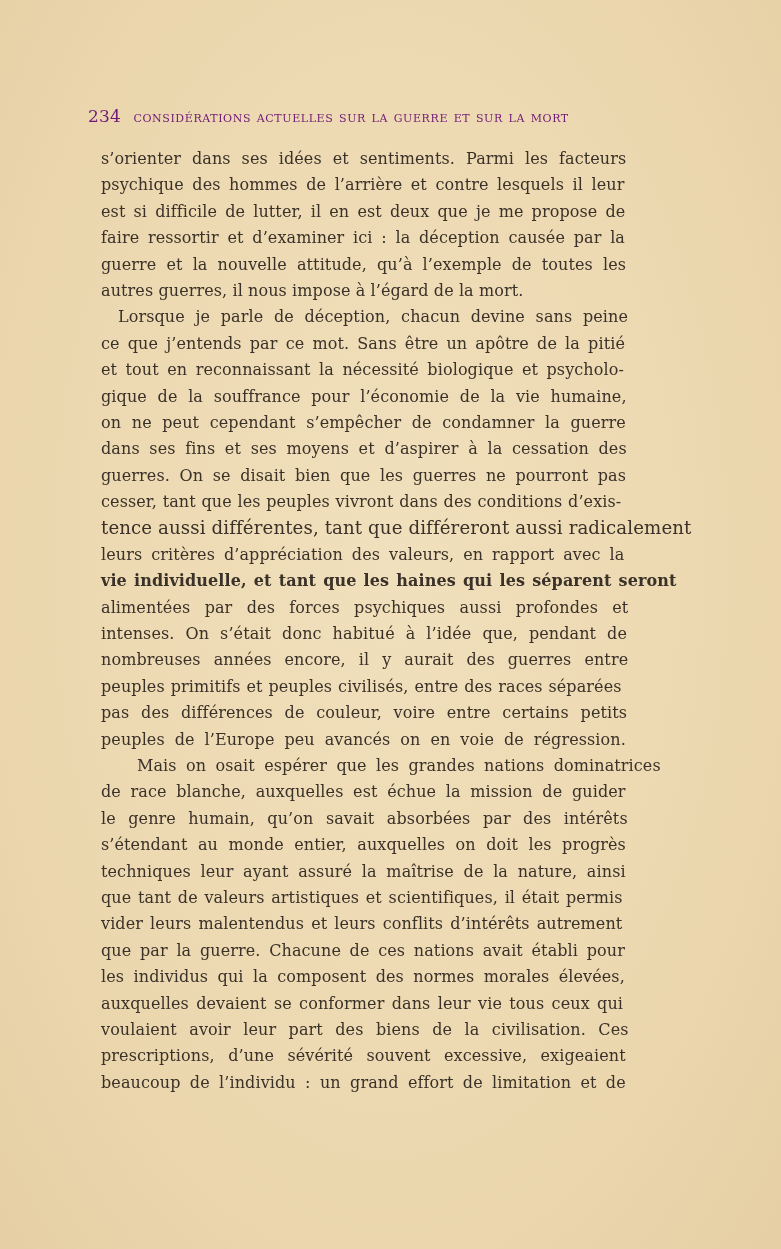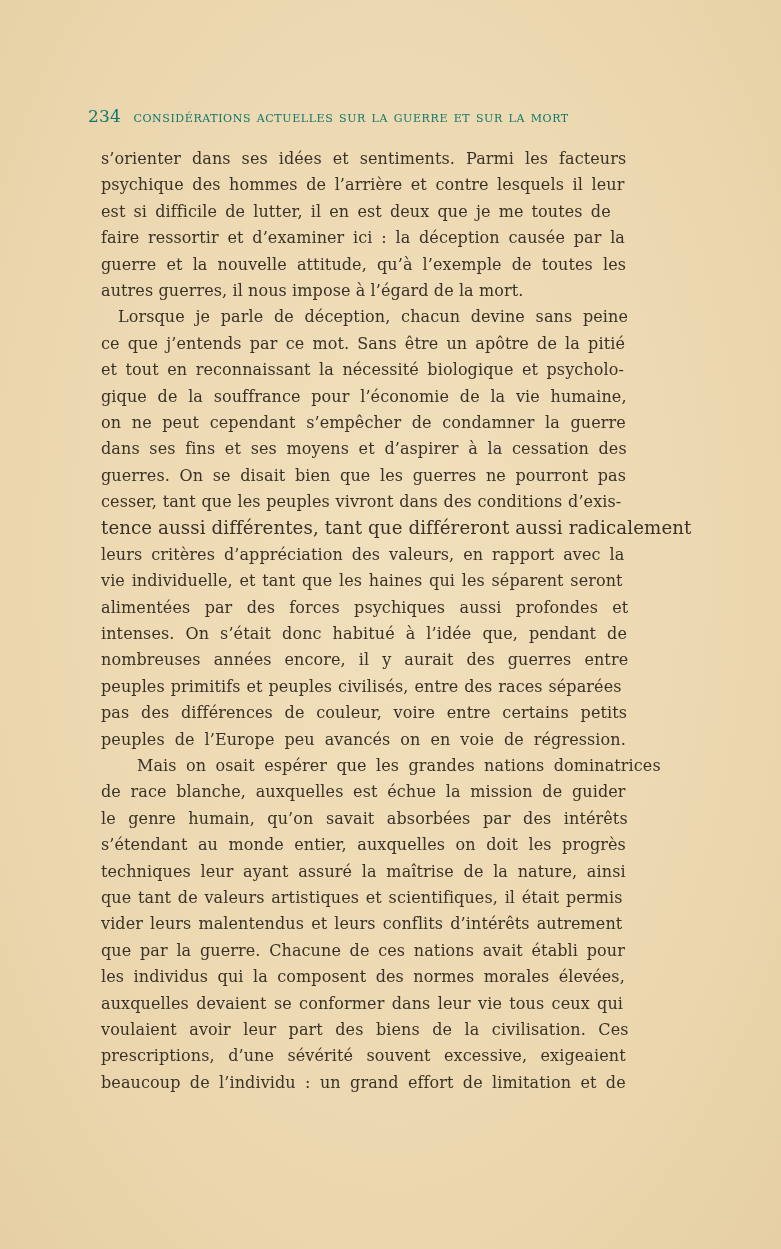--- a/index.html
+++ b/index.html
@@ -8,21 +8,21 @@
     background: #efdcb4;
     background: radial-gradient(ellipse at 50% 45%, #f1e0bd 0%, #ecd8b0 60%, #e6cfa4 100%);
     position: relative;
     font-family: "DejaVu Serif", "Liberation Serif", serif;
     color: #3a3128;
   }
   .page { position: absolute; left: 0; top: 0; width: 781px; height: 1249px; }
   .running-head {
     position: absolute; left: 88px; top: 106px; width: 602px;
     font-size: 13px; letter-spacing: 0.2px; white-space: nowrap;
-    color: #0f766e;
+    color: #701a75;
   }
   .running-head .pnum { font-size: 17px; margin-right: 8px; }
   .running-head .rtitle { font-variant: small-caps; text-transform: lowercase; font-size: 16px; letter-spacing: 0.6px; }
   .body-text { position: absolute; left: 101px; top: 146px; width: 590px; }
   .line {
     display: block; height: 26.4px; line-height: 26.4px;
     font-size: 16px; white-space: nowrap;
     text-align: justify; text-align-last: justify;
     letter-spacing: 0.1px;
   }
@@ -35,37 +35,37 @@
 <div class="page">
   <div class="running-head">
     <span class="pnum">234</span>
     <span class="rtitle">CONSIDÉRATIONS ACTUELLES SUR LA GUERRE ET SUR LA MORT</span>
   </div>
 
   <div class="body-text" id="body-text">
       <div>
         <span class="line" style="word-spacing: 5.76px; text-align: left; text-align-last: left;">s’orienter dans ses idées et sentiments. Parmi les facteurs</span>
         <span class="line" style="word-spacing: 3.35px; text-align: left; text-align-last: left;">psychique des hommes de l’arrière et contre lesquels il leur</span>
-        <span class="line" style="word-spacing: 2.93px; text-align: left; text-align-last: left;">est si difficile de lutter, il en est deux que je me toutes de</span>
+        <span class="line" style="word-spacing: 2.93px; text-align: left; text-align-last: left;">est si difficile de lutter, il en est deux que je me propose de</span>
         <span class="line" style="word-spacing: 3.51px; text-align: left; text-align-last: left;">faire ressortir et d’examiner ici : la déception causée par la</span>
         <span class="line" style="word-spacing: 4.9px; text-align: left; text-align-last: left;">guerre et la nouvelle attitude, qu’à l’exemple de toutes les</span>
         <span class="line last">autres guerres, il nous impose à l’égard de la mort.</span>
       </div>
       <div>
         <span class="line indent" style="word-spacing: 5.46px; text-align: left; text-align-last: left;">Lorsque je parle de déception, chacun devine sans peine</span>
         <span class="line" style="word-spacing: 2.96px; text-align: left; text-align-last: left;">ce que j’entends par ce mot. Sans être un apôtre de la pitié</span>
         <span class="line" style="word-spacing: 3.27px; text-align: left; text-align-last: left;">et tout en reconnaissant la nécessité biologique et psycholo-</span>
         <span class="line" style="word-spacing: 5.49px; text-align: left; text-align-last: left;">gique de la souffrance pour l’économie de la vie humaine,</span>
         <span class="line" style="word-spacing: 5.4px; text-align: left; text-align-last: left;">on ne peut cependant s’empêcher de condamner la guerre</span>
         <span class="line" style="word-spacing: 4.49px; text-align: left; text-align-last: left;">dans ses fins et ses moyens et d’aspirer à la cessation des</span>
         <span class="line" style="word-spacing: 4.4px; text-align: left; text-align-last: left;">guerres. On se disait bien que les guerres ne pourront pas</span>
         <span class="line" style="word-spacing: 0.48px; text-align: left; text-align-last: left;">cesser, tant que les peuples vivront dans des conditions d’exis-</span>
         <span class="line" style="font-size: 18.19px;">tence aussi différentes, tant que différeront aussi radicalement</span>
         <span class="line" style="word-spacing: 3.77px; text-align: left; text-align-last: left;">leurs critères d’appréciation des valeurs, en rapport avec la</span>
-        <span class="line" style="word-spacing: 1.52px; text-align: left; text-align-last: left;">vie individuelle, et tant que les haines qui les séparent seront</span>
+        <span class="line" style="word-spacing: 1.52px; text-align: left; text-align-last: left; font-weight: bold;">vie individuelle, et tant que les haines qui les séparent seront</span>
         <span class="line" style="word-spacing: 9.16px; text-align: left; text-align-last: left;">alimentées par des forces psychiques aussi profondes et</span>
         <span class="line" style="word-spacing: 5.8px; text-align: left; text-align-last: left;">intenses. On s’était donc habitué à l’idée que, pendant de</span>
         <span class="line" style="word-spacing: 7.8px; text-align: left; text-align-last: left;">nombreuses années encore, il y aurait des guerres entre</span>
         <span class="line" style="word-spacing: 0.71px; text-align: left; text-align-last: left;">peuples primitifs et peuples civilisés, entre des races séparées</span>
         <span class="line" style="word-spacing: 6.57px; text-align: left; text-align-last: left;">pas des différences de couleur, voire entre certains petits</span>
         <span class="line" style="word-spacing: 4.74px; text-align: left; text-align-last: left;">peuples de l’Europe peu avancés on en voie de régression.</span>
         <span class="line" style="word-spacing: 4.14px; text-align: right; text-align-last: left; margin-left: 36px;">Mais on osait espérer que les grandes nations dominatrices</span>
         <span class="line" style="word-spacing: 4.45px; text-align: left; text-align-last: left;">de race blanche, auxquelles est échue la mission de guider</span>
         <span class="line" style="word-spacing: 7.29px; text-align: center; text-align-last: left;">le genre humain, qu’on savait absorbées par des intérêts</span>
         <span class="line" style="word-spacing: 5.3px; text-align: left; text-align-last: left;">s’étendant au monde entier, auxquelles on doit les progrès</span>

